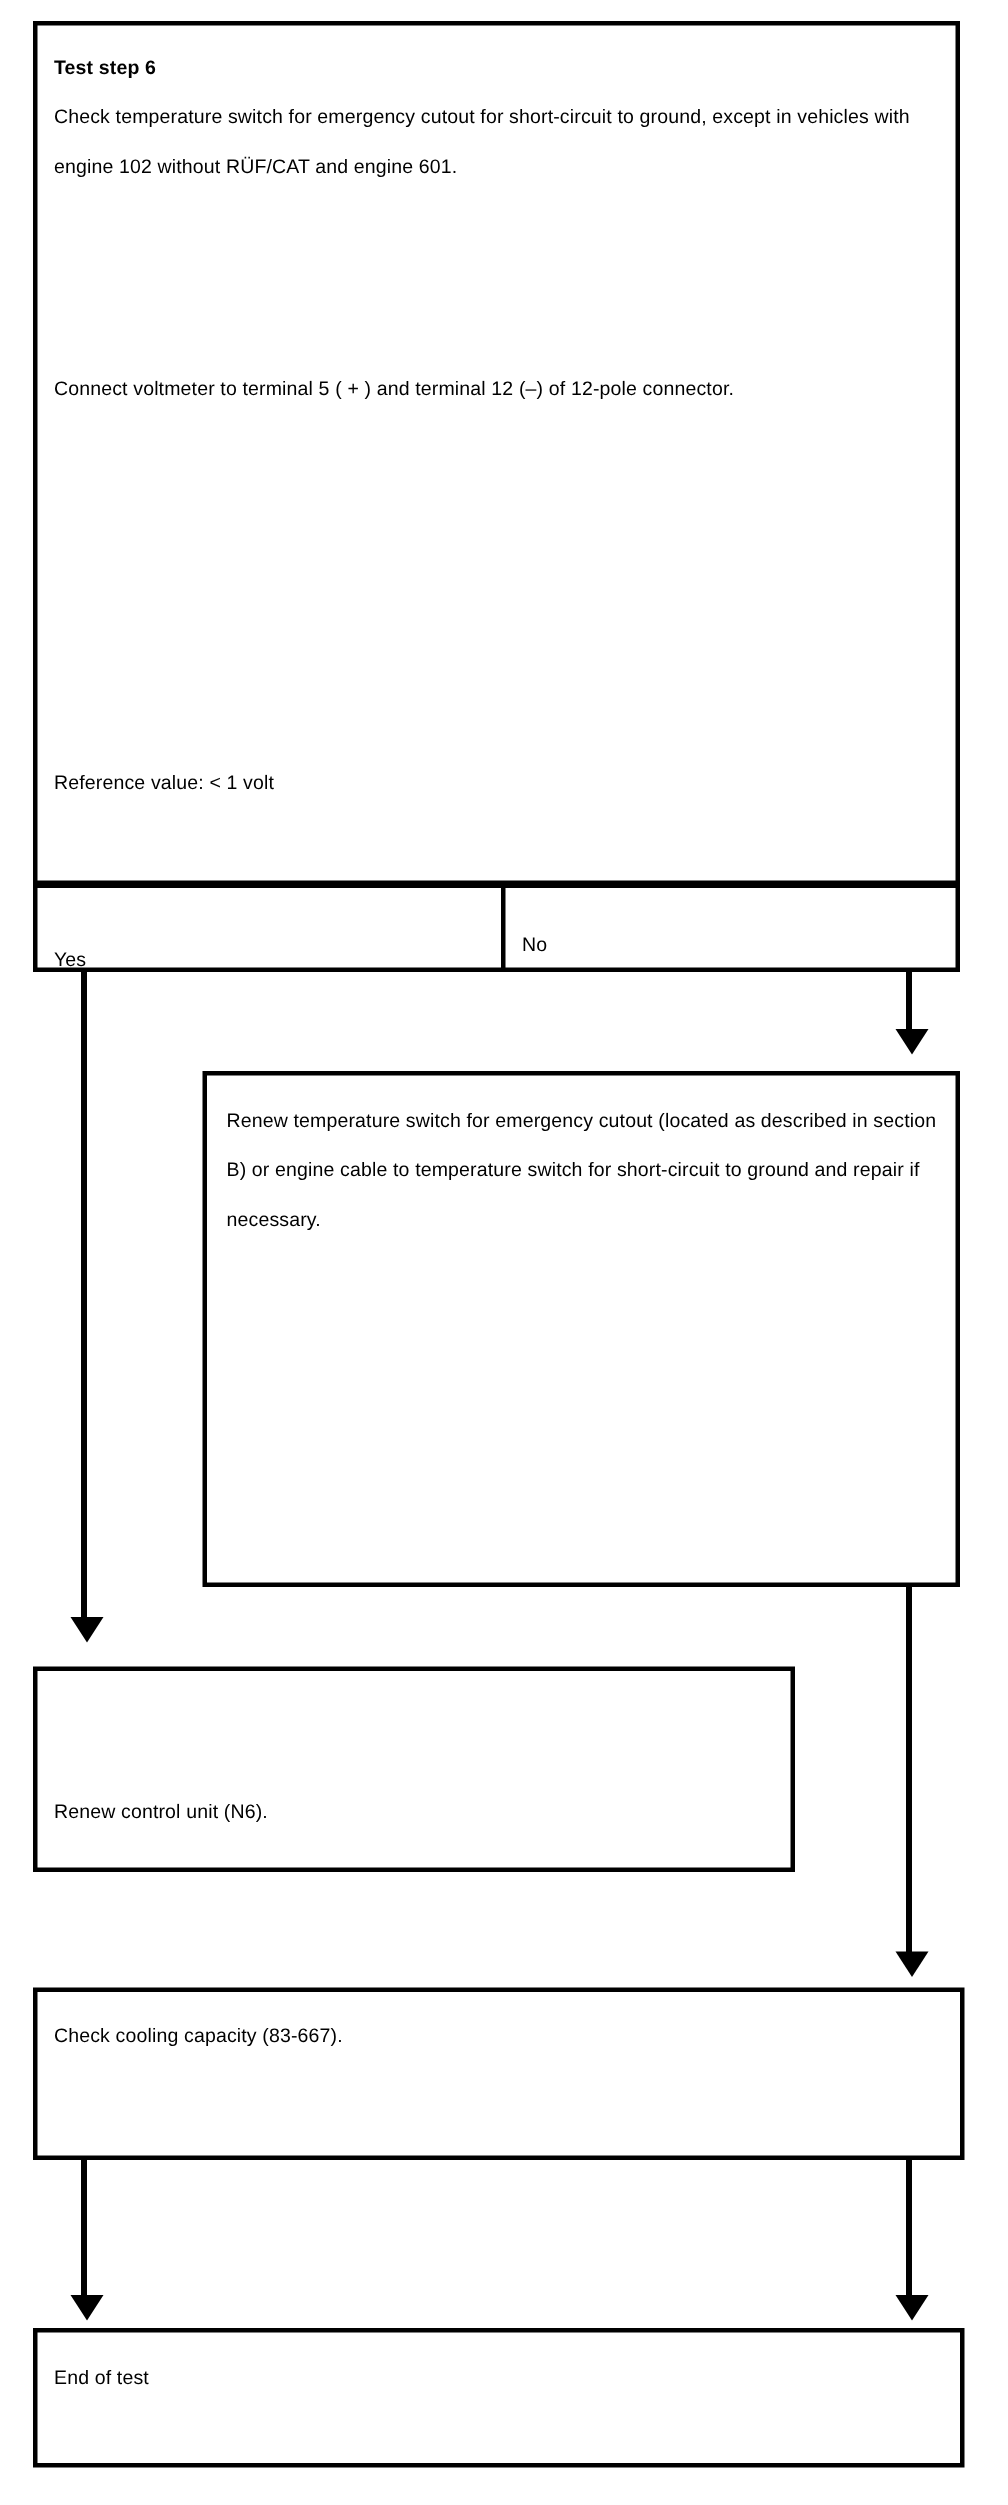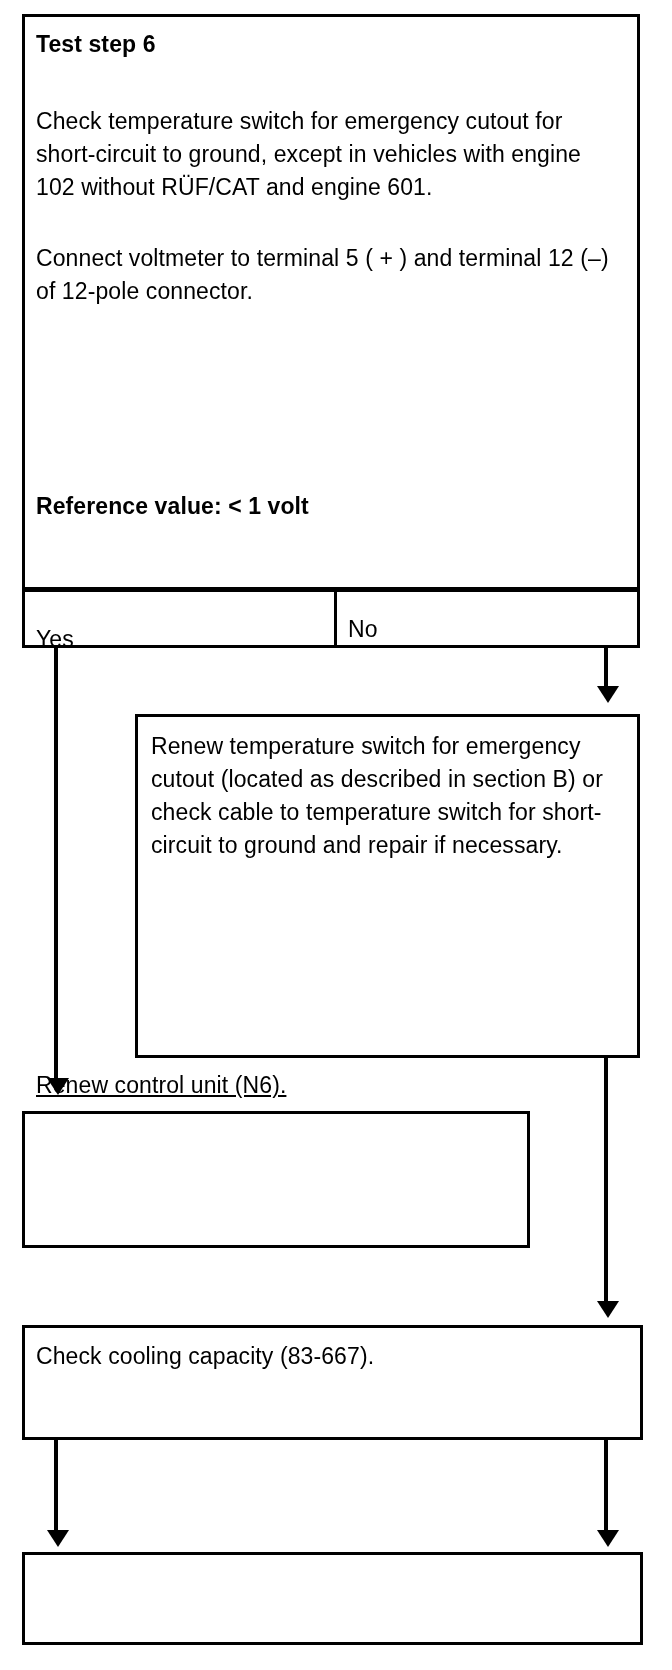--- a/index.html
+++ b/index.html
@@ -18,21 +18,21 @@
     color: #000000;
   }
   .box {
     position: absolute;
     box-sizing: border-box;
     border: 3px solid #000000;
     background: #ffffff;
   }
   .boxtext {
     position: absolute;
-    font-size: 23px;
+    font-size: 13px;
     line-height: 33px;
     letter-spacing: 0.1px;
     color: #000000;
     white-space: pre-wrap;
   }
   .bold {
     font-weight: bold;
   }
 
   
@@ -45,32 +45,30 @@
   #main-title {
     left: 36px;
     top: 28px;
     width: 560px;
     font-weight: bold;
   }
   #main-para1 {
     left: 36px;
     top: 61px;
     width: 580px;
-    margin-top: 44px;
   }
   #main-para2 {
     left: 36px;
     top: 242px;
     width: 580px;
   }
   #main-refval {
     left: 36px;
-    top: 490px;
+    top: 505px;
     width: 560px;
-    font-weight: bold;
   }
 
   
   #answer-row {
     left: 22px;
     top: 590px;
     width: 618px;
     height: 58px;
     border-top-width: 2px;
   }
@@ -107,23 +105,22 @@
 
   
   #renew-control-box {
     left: 22px;
     top: 1111px;
     width: 508px;
     height: 137px;
   }
   #renew-control-text {
     left: 36px;
-    top: 1069px;
+    top: 1191px;
     width: 470px;
-    text-decoration: underline;
   }
 
   
   #cooling-box {
     left: 22px;
     top: 1325px;
     width: 621px;
     height: 115px;
   }
   #cooling-text {
@@ -202,32 +199,33 @@
 
   <div class="boxtext" id="answer-no">No</div>
 
   <div class="vline" id="yes-line"></div>
   <div class="arrowhead" id="yes-arrow"></div>
 
   <div class="vline" id="no-line"></div>
   <div class="arrowhead" id="no-arrow"></div>
 
   <div class="box" id="renew-switch-box"></div>
-  <div class="boxtext" id="renew-switch-text">Renew temperature switch for emergency cutout (located as described in section B) or check cable to temperature switch for short-circuit to ground and repair if necessary.</div>
+  <div class="boxtext" id="renew-switch-text">Renew temperature switch for emergency cutout (located as described in section B) or engine cable to temperature switch for short-circuit to ground and repair if necessary.</div>
 
   <div class="vline" id="switch-line"></div>
   <div class="arrowhead" id="switch-arrow"></div>
 
   <div class="box" id="renew-control-box"></div>
   <div class="boxtext" id="renew-control-text">Renew control unit (N6).</div>
 
   <div class="box" id="cooling-box"></div>
   <div class="boxtext" id="cooling-text">Check cooling capacity (83-667).</div>
 
   <div class="vline" id="end-left-line"></div>
   <div class="arrowhead" id="end-left-arrow"></div>
 
   <div class="vline" id="end-right-line"></div>
   <div class="arrowhead" id="end-right-arrow"></div>
 
   <div class="box" id="end-box"></div>
+  <div class="boxtext" id="end-text">End of test</div>
 
 </div>
 
 </body></html>

